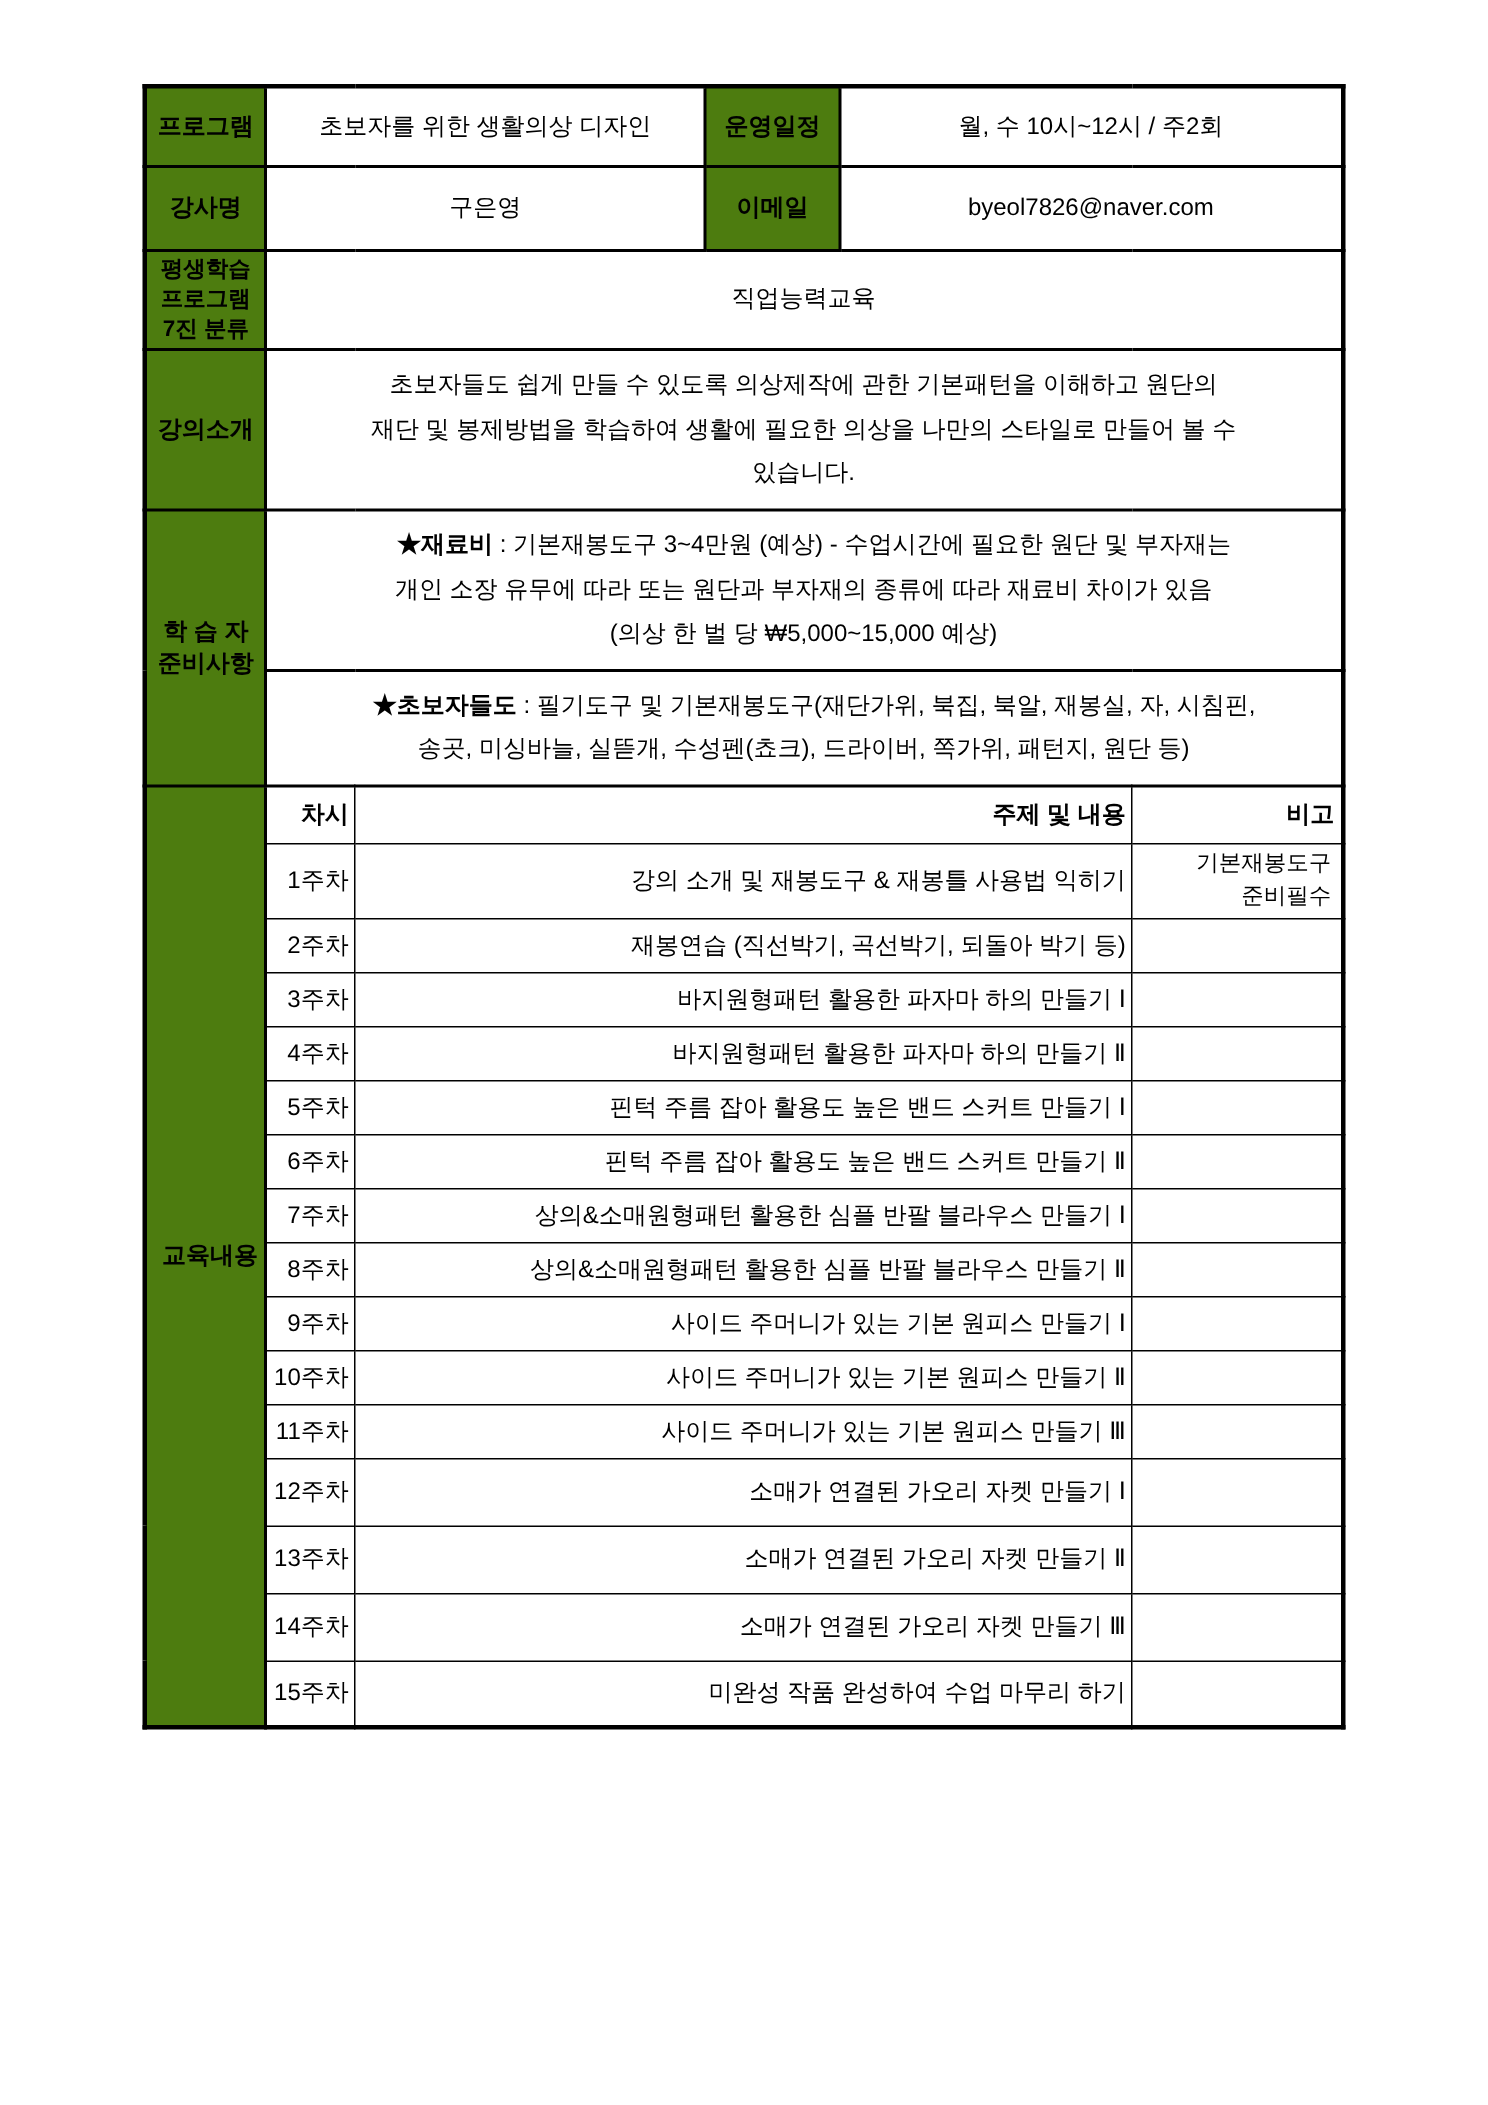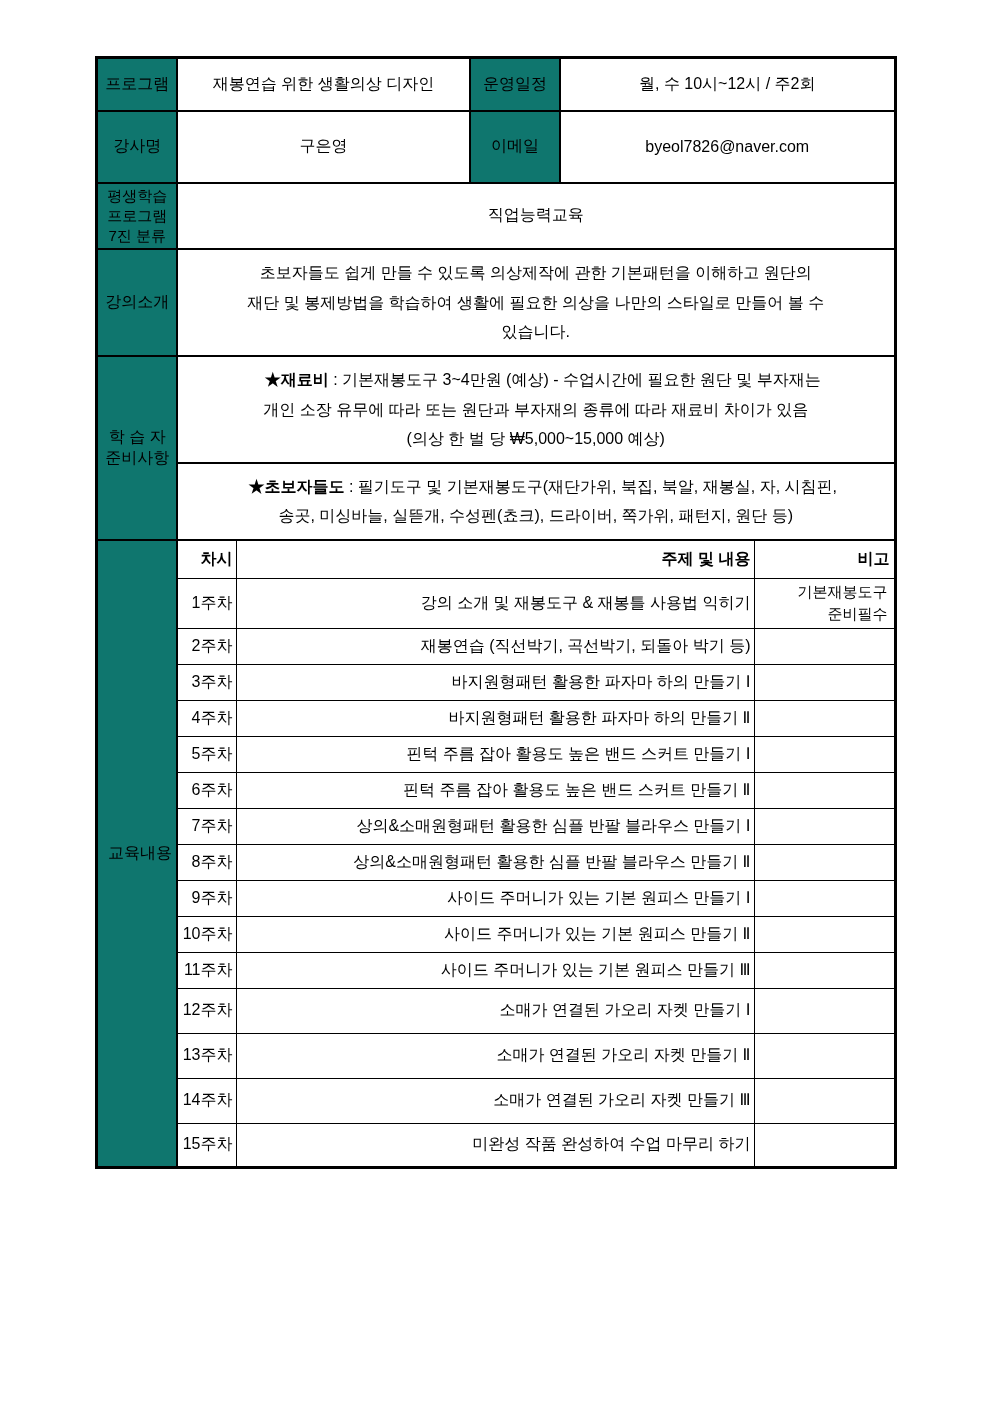--- a/index.html
+++ b/index.html
@@ -15,30 +15,30 @@
   table.doc{
     border-collapse:collapse;table-layout:fixed;width:798px;
     margin:56px auto 0;border:3px solid #000;
   }
   td{
     vertical-align:middle;text-align:center;font-size:16px;
     padding:2px 4px;word-break:keep-all;
   }
   .s td{border:2px solid #000;}
   .c td{border:1px solid #000;text-align:right;}
-  .lbl{background:#0f766e;font-weight:400;}
+  .lbl{background:#4d7c0f;font-weight:700;}
   .c .lbl{border-right:2px solid #000;}
   .pre{white-space:pre-line;}
   .small-lbl{font-size:15px;line-height:1.35;}
   .left{text-align:center;padding:8px 4px;line-height:1.85;}
   .b{font-weight:700;margin-left:14px;}
   .chh{font-weight:700;}
   .note{font-size:15px;line-height:1.45;padding:2px 6px;}
   tr.r1{height:53px;}
-  tr.r2{height:72px;}
+  tr.r2{height:56px;}
   tr.r3{height:60px;}
   tr.r4{height:95px;}
   tr.r5a{height:103px;}
   tr.r5b{height:68px;}
   tr.hdr{height:38px;}
   tr.w1{height:50px;}
   tr.wk{height:36px;}
   tr.wt{height:45px;}
   tr.wl{height:44px;}
 </style>
@@ -53,21 +53,21 @@
         <col style="width:60px">
         <col style="width:233px">
       <col style="width:90px">
         <col style="width:195px">
         <col style="width:140px">
     </colgroup>
 
     <tbody>
         <tr class="s r1">
       <td class="lbl">프로그램</td>
-      <td colspan="2">재봉연습 위한 생활의상 디자인</td>
+      <td colspan="2">초보자를 위한 생활의상 디자인</td>
       <td class="lbl">운영일정</td>
       <td colspan="2">월, 수 10시~12시 / 주2회</td>
     </tr>
 
     <tr class="s r2">
       <td class="lbl">강사명</td>
       <td colspan="2">구은영</td>
       <td class="lbl">이메일</td>
       <td colspan="2">byeol7826@naver.com</td>
     </tr>

